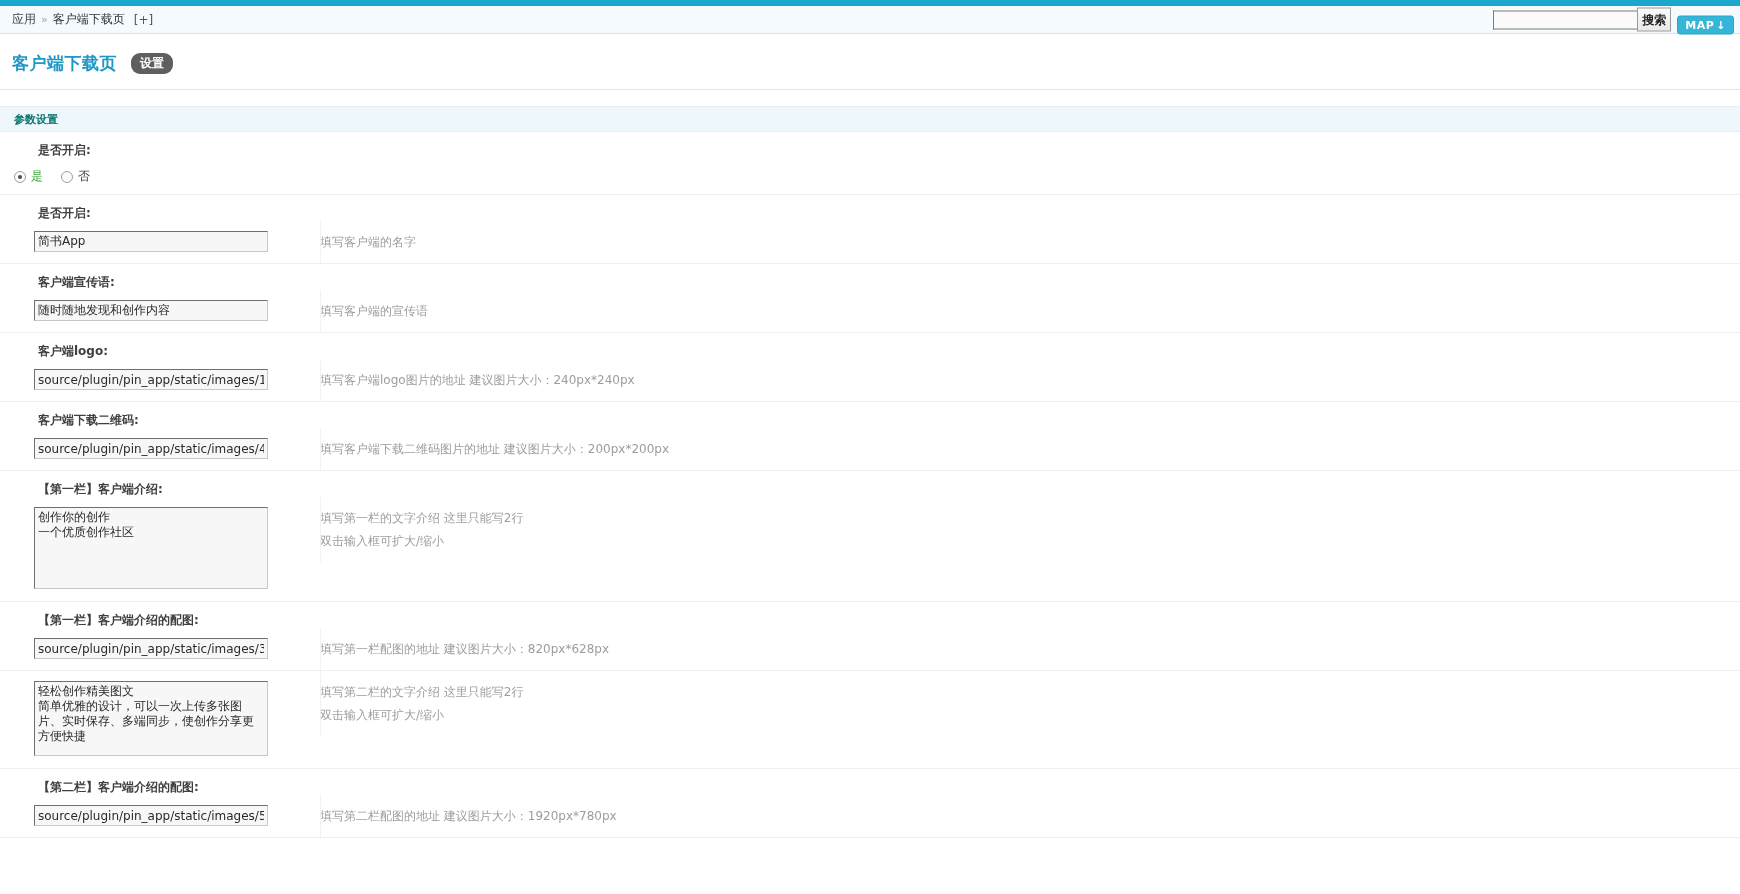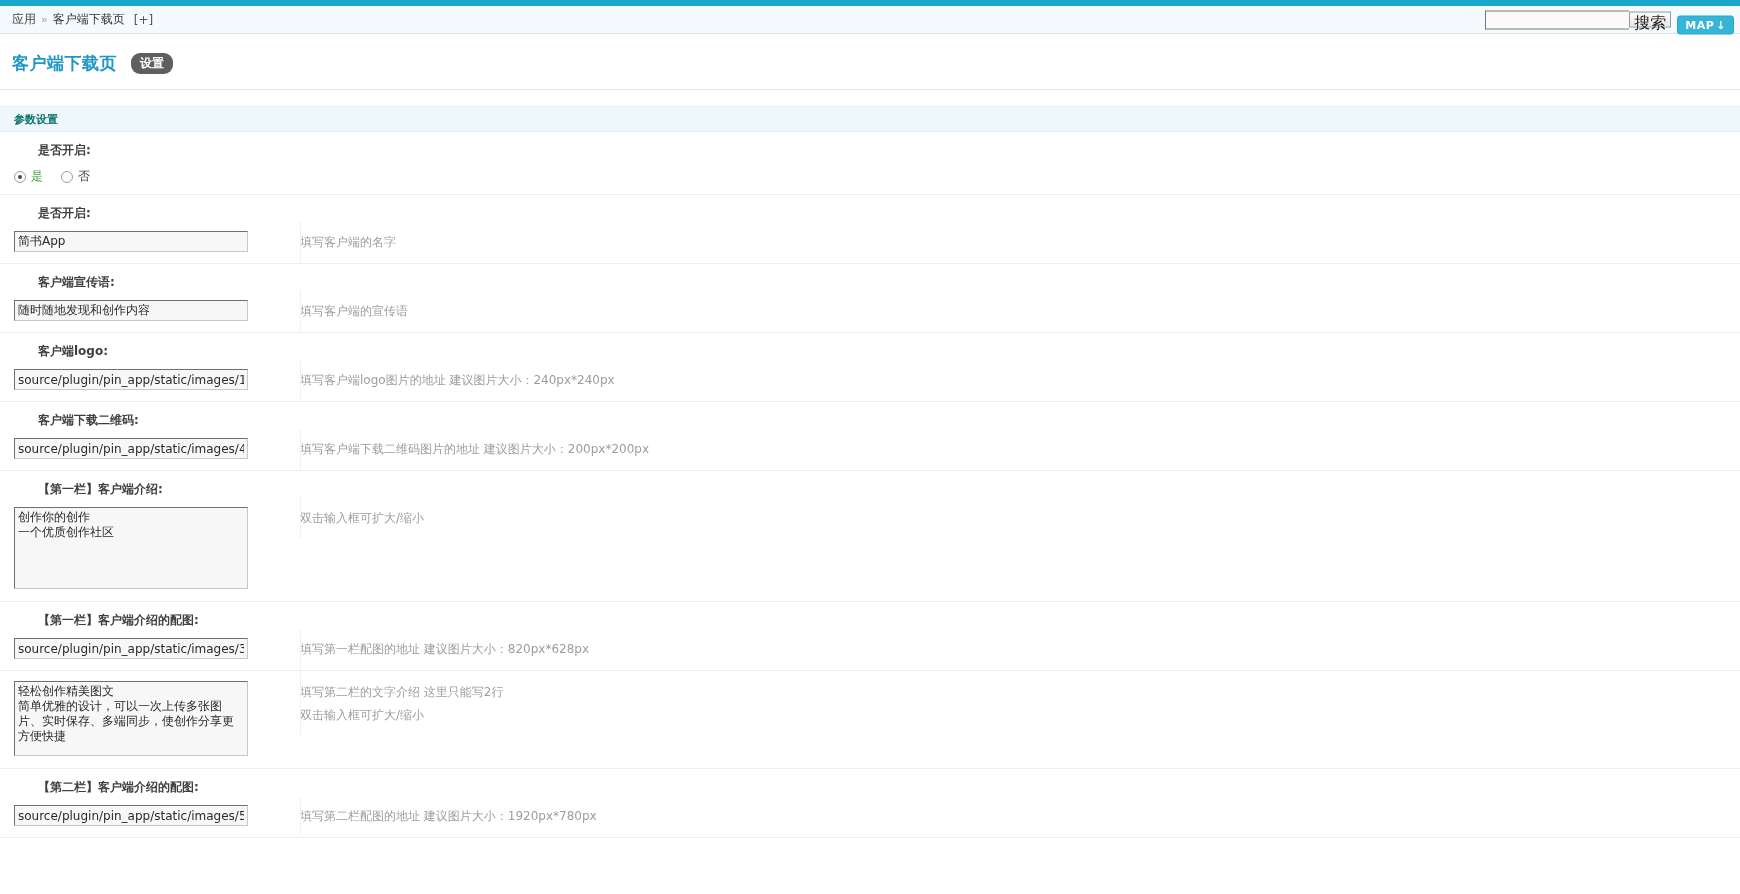--- a/index.html
+++ b/index.html
@@ -57,30 +57,31 @@
     height: 19px;
     border: 1px solid #7a7a7a;
     border-right: none;
     background: #fbfaf9;
     font-size: 12px;
     padding: 0 3px;
     outline: none;
     font-family: "DejaVu Sans", "Liberation Sans", sans-serif;
   }
   .search-btn {
-    height: 16px;
+    height: 24px;
     min-width: 34px;
     border: 1px solid #9a9a9a;
     background: linear-gradient(#fbfbfb, #e9e9e9);
-    font-size: 16px;
+    font-size: 12px;
     color: #222;
     padding: 0 4px;
     cursor: pointer;
     font-family: "DejaVu Sans", "Liberation Sans", sans-serif;
     line-height: 19px;
+    font-weight: bold;
   }
   .map-btn {
     margin-left: 6px;
     height: 19px;
     border-radius: 3px;
     background: #35b6d8;
     color: #ffffff;
     font-size: 11px;
     font-weight: bold;
     letter-spacing: 0.5px;
@@ -148,21 +149,21 @@
     padding-left: 14px;
     margin-bottom: 9px;
     display: block;
     margin-left: 24px;
   }
   .row-body {
     display: flex;
     align-items: flex-start;
     padding-left: 14px;
   }
-  .field-col { width: 286px; flex: none; }
+  .field-col { width: 286px; flex: none; margin-left: 20px; }
   .hint-col {
     margin-left: 0;
     padding-left: 0;
     color: #9d9d9d;
     font-size: 12px;
     line-height: 23px;
     flex: 1;
     position: relative;
   }
   .hint-col .hint-line { display: block; }
@@ -352,20 +353,21 @@
 
 <div class="form-row">
   <span class="row-label">【第一栏】客户端介绍:</span>
   <div class="row-body">
     <div class="field-col">
       <textarea class="text-area" style="">创作你的创作
 一个优质创作社区</textarea>
     </div>
     <div class="hint-col">
       <div class="divider-v"></div>
+      <span class="hint-line">填写第一栏的文字介绍 这里只能写2行</span>
       <span class="hint-line">双击输入框可扩大/缩小</span>
     </div>
   </div>
 </div>
 
 <div class="form-row">
   <span class="row-label glyph-smudge" data-smudge="">【第一栏】客户端介绍的配图:</span>
   <div class="row-body">
     <div class="field-col">
       <input class="text-input" type="text" value="source/plugin/pin_app/static/images/3.png" style="">

